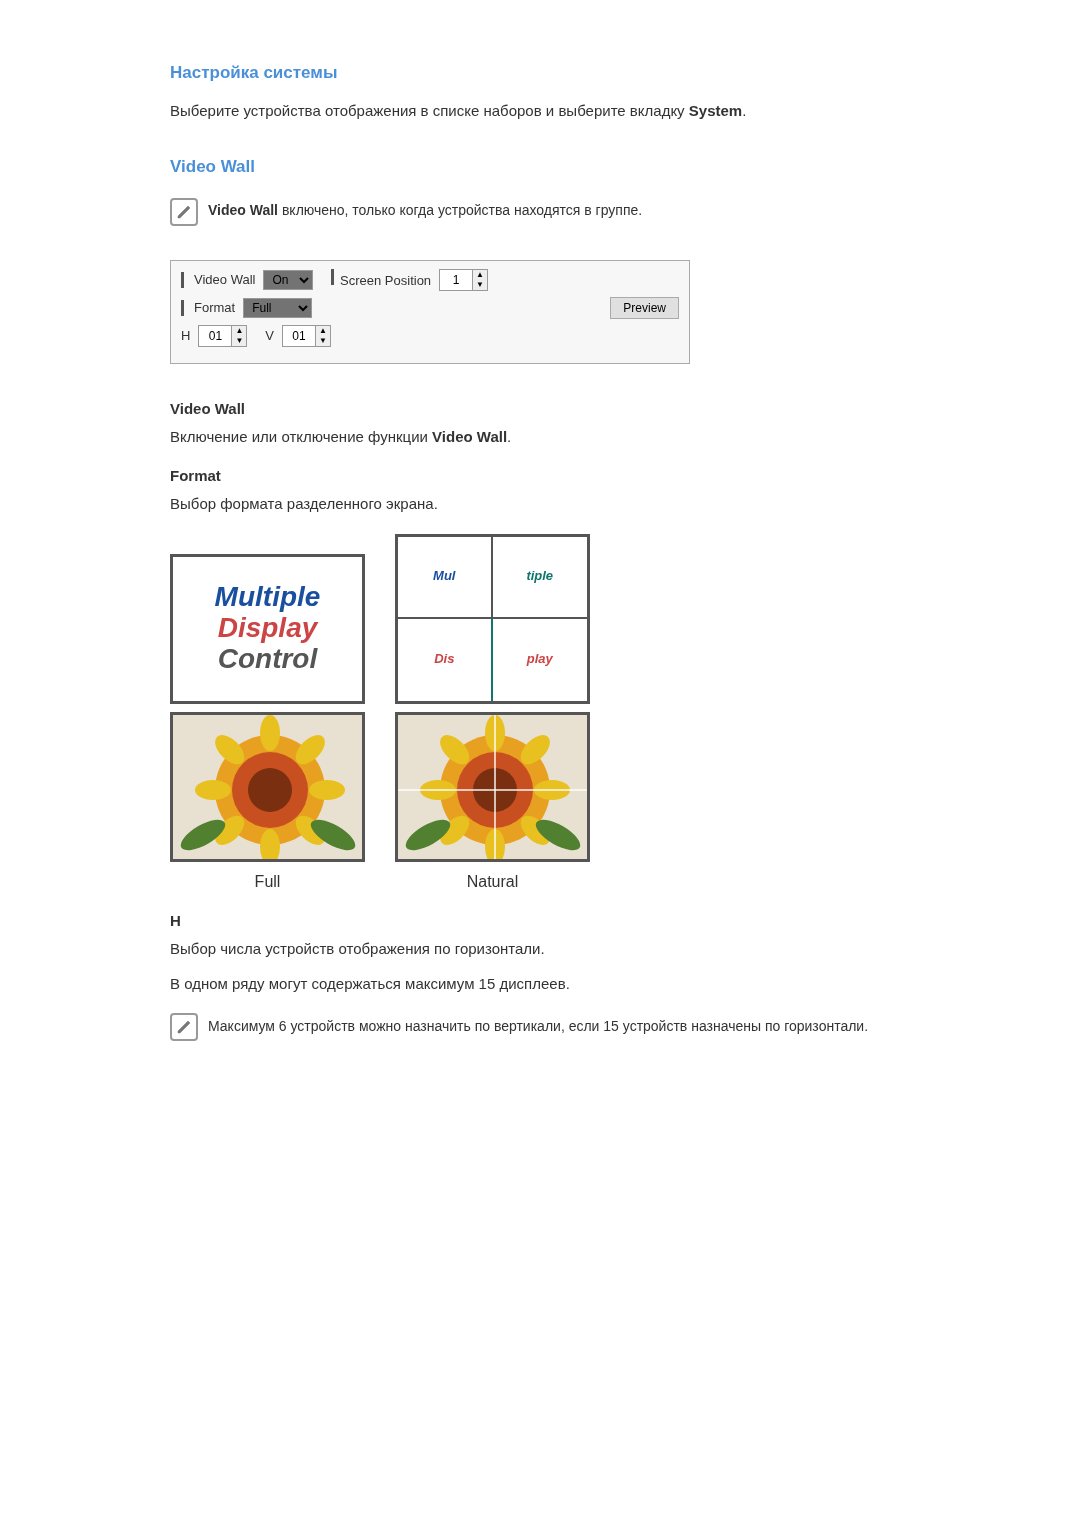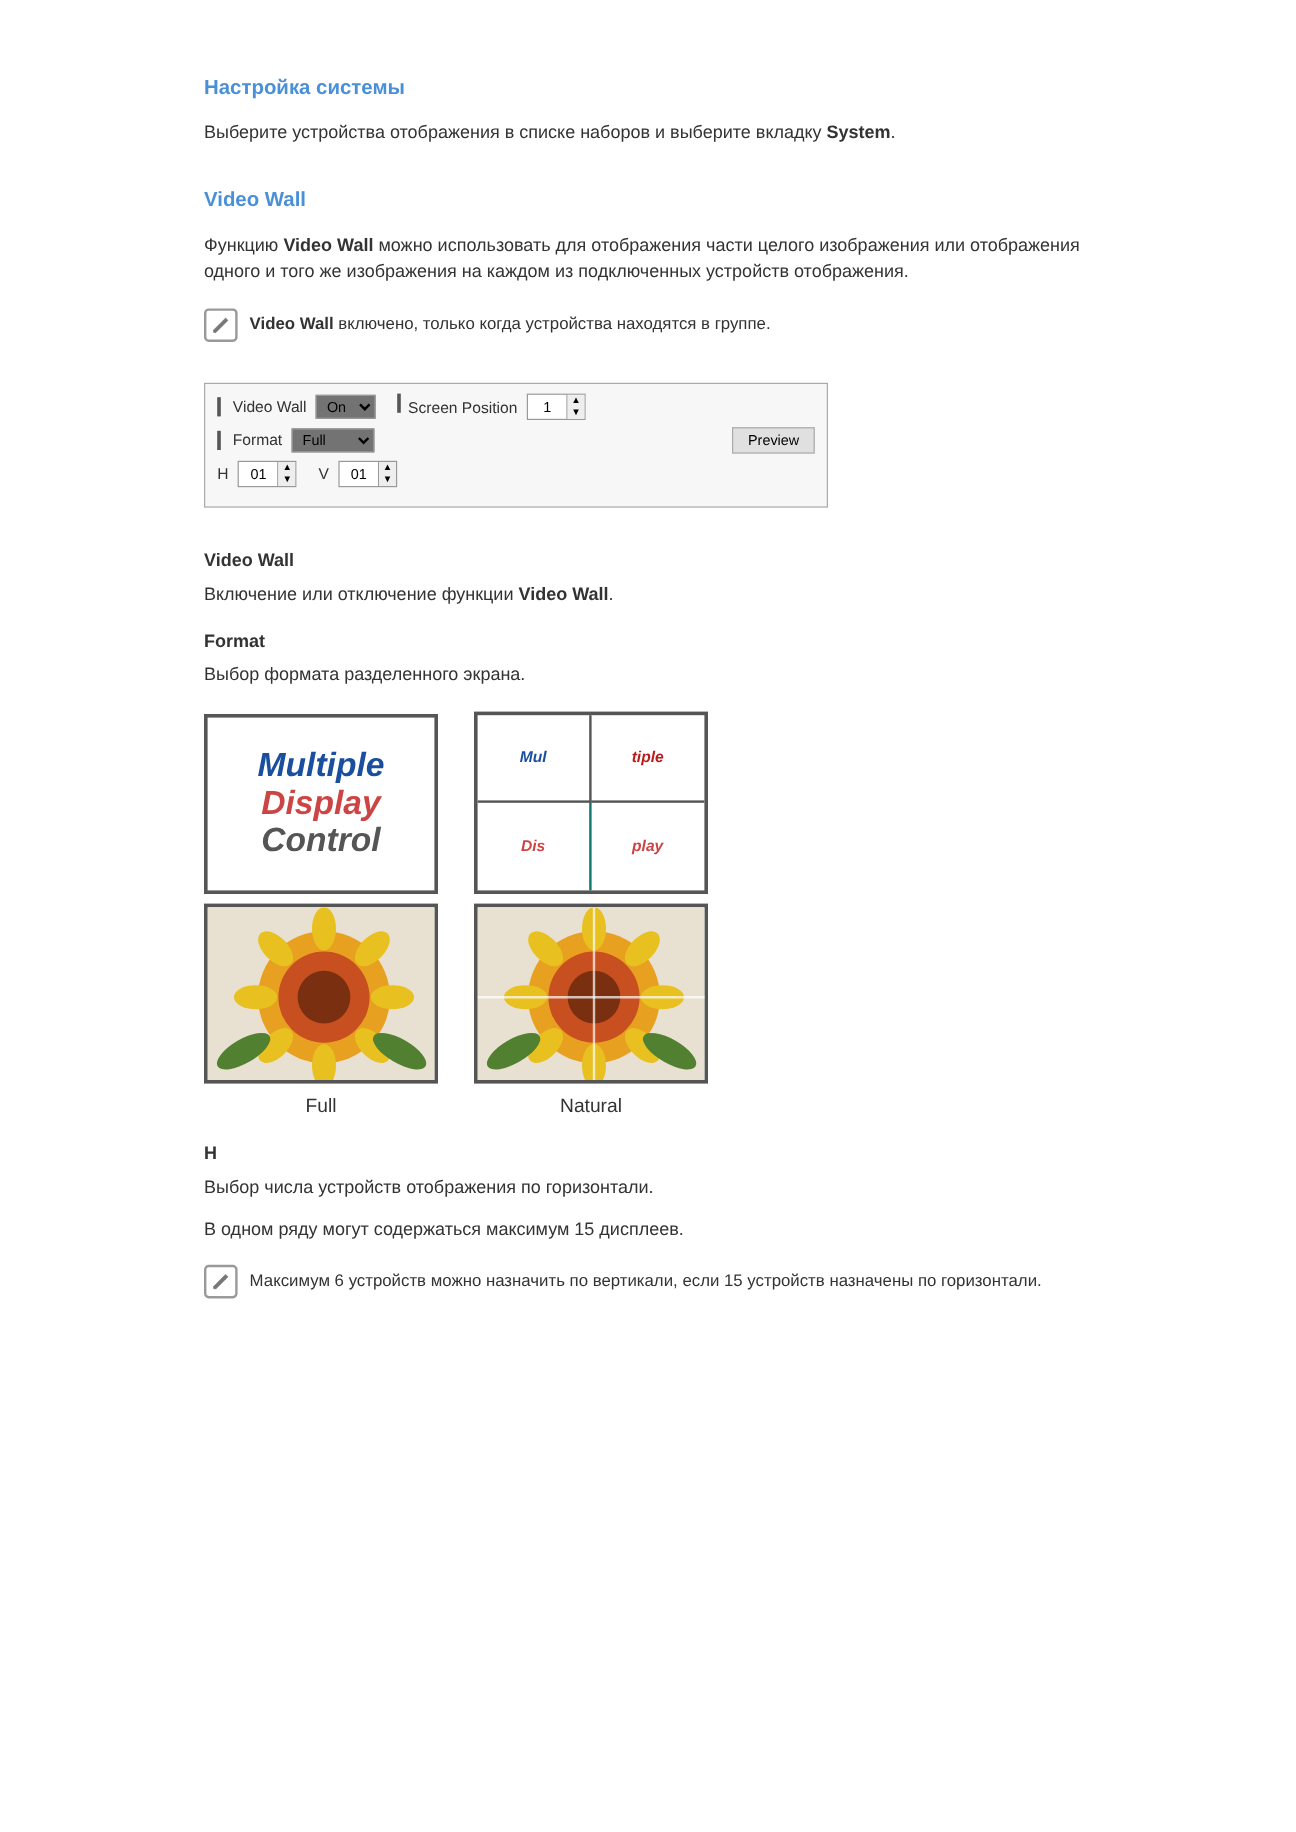--- a/index.html
+++ b/index.html
@@ -203,23 +203,20 @@
   <p>
     <span>Выберите устройства отображения в списке наборов и выберите вкладку</span>
     <span class="bold">System</span><span>.</span>
   </p>
 
   <div class="section-divider"></div>
 
   
   <div class="section-title">Video Wall</div>
 
-  <p>
-    <span>Функцию</span> <span class="bold">Video Wall</span><span> можно использовать для отображения части целого изображения или отображения одного и того же изображения на каждом из подключенных устройств отображения.</span>
-  </p>
 
   
   <div class="note-box">
     <div class="note-icon">
       <svg viewBox="0 0 16 16">
         <path d="M2 12 L10 4 L12 6 L4 14 Z M10 4 L12 2 L14 4 L12 6 Z M2 14 L4 14 L2 12 Z" fill="#777" stroke="#777" stroke-width="0.5"></path>
       </svg>
     </div>
     <div class="note-text">
       <span class="bold">Video Wall</span>
@@ -327,29 +324,29 @@
 
           <ellipse cx="30" cy="120" rx="25" ry="10" fill="#508030" transform="rotate(-30,30,120)"></ellipse>
           <ellipse cx="160" cy="120" rx="25" ry="10" fill="#508030" transform="rotate(30,160,120)"></ellipse>
         </svg>
       </div>
       <div class="format-label">Full</div>
     </div>
 
     <div class="format-item">
 
-      <div style="width:195px;height:152px;border:3px solid #555;display:grid;grid-template-columns:1fr 1fr;grid-template-rows:1fr 1fr;background:#fff;">
+      <div style="width:195px;height:170px;border:3px solid #555;display:grid;grid-template-columns:1fr 1fr;grid-template-rows:1fr 1fr;background:#fff;">
         <div style="display:flex;align-items:center;justify-content:center;border-right:2px solid #555;border-bottom:2px solid #555;">
           <div style="font-size:13px;font-weight:bold;font-style:italic;text-align:center;line-height:1.1;">
             <div style="color:#1a4fa0;">Mul</div>
           </div>
         </div>
         <div style="display:flex;align-items:center;justify-content:center;border-bottom:2px solid #555;">
           <div style="font-size:13px;font-weight:bold;font-style:italic;text-align:center;line-height:1.1;">
-            <div style="color:#b91c1c;">tiple</div>
+            <div style="color:#0f766e;">tiple</div>
           </div>
         </div>
         <div style="display:flex;align-items:center;justify-content:center;border-right:2px solid #0f766e;">
           <div style="font-size:13px;font-weight:bold;font-style:italic;text-align:center;line-height:1.1;">
             <div style="color:#c44;">Dis</div>
           </div>
         </div>
         <div style="display:flex;align-items:center;justify-content:center;">
           <div style="font-size:13px;font-weight:bold;font-style:italic;text-align:center;line-height:1.1;">
             <div style="color:#c44;">play</div>

